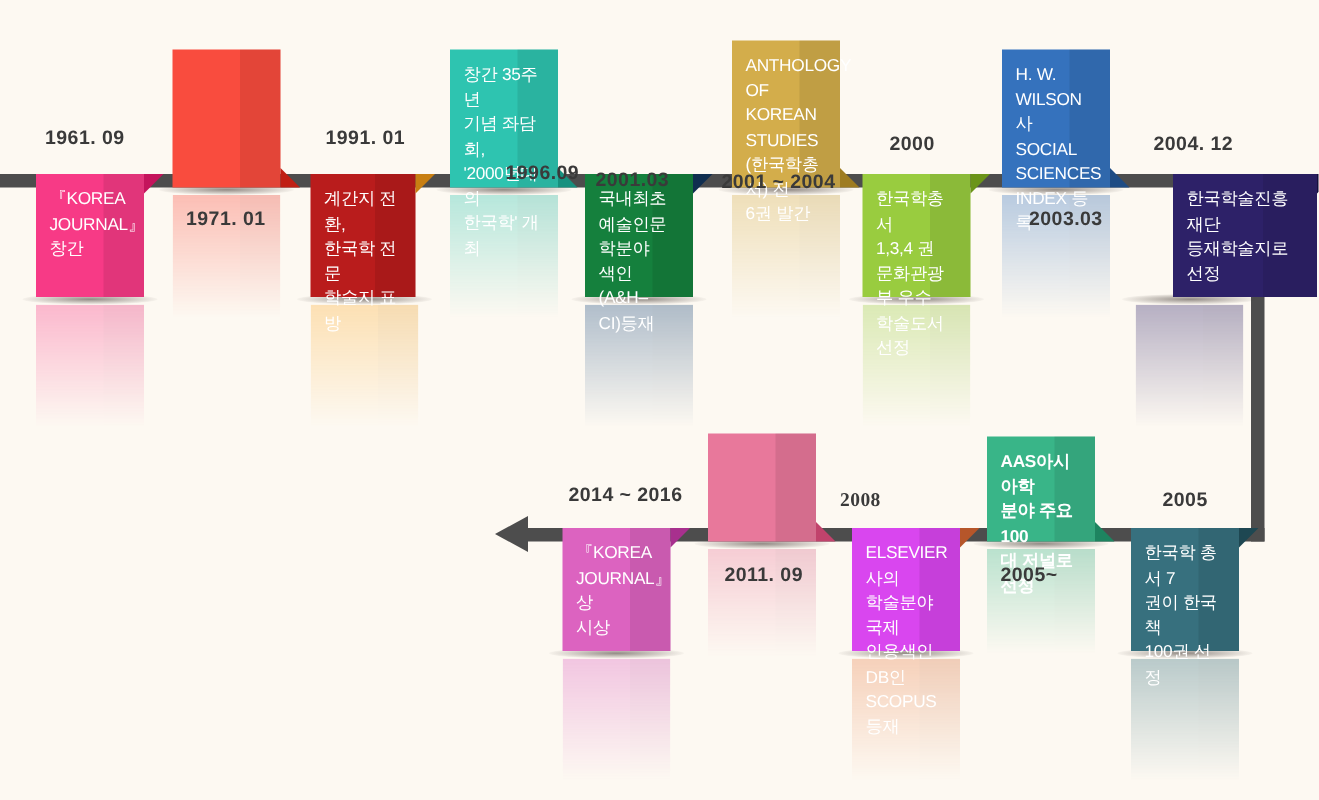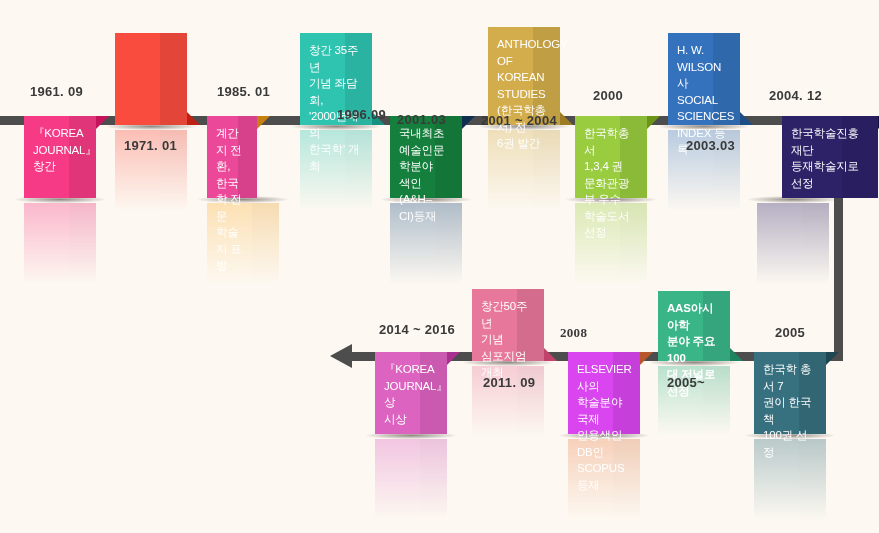--- a/index.html
+++ b/index.html
@@ -151,21 +151,21 @@
     </div>
   <div id="layer-cards">
       <div class="card down" style="left: 24px; top: 116px; width: 72px; height: 82px; background: rgb(247, 58, 134); --fold: #C4145C;">
         <span class="fold"></span>
         <div class="body">『KOREA
 JOURNAL』창간</div>
       </div>
       <div class="card up" style="left: 115px; top: 33px; width: 72px; height: 92px; background: rgb(249, 76, 62); --fold: #C01F14;">
         <span class="fold"></span>
       </div>
-      <div class="card down" style="left: 207px; top: 116px; width: 50px; height: 82px; background: #ec4899; --fold: #C87F12;">
+      <div class="card down" style="left: 207px; top: 116px; width: 70px; height: 82px; background: #b91c1c; --fold: #C87F12;">
         <span class="fold"></span>
         <div class="body">계간지 전환,
 한국학 전문
 학술지 표방</div>
       </div>
       <div class="card up" style="left: 300px; top: 33px; width: 72px; height: 92px; background: rgb(46, 196, 176); --fold: #17917F;">
         <span class="fold"></span>
         <div class="body">창간 35주년
 기념 좌담회,
 '2000년대의
@@ -208,23 +208,20 @@
 선정</div>
       </div>
       <div class="card down" style="left: 375px; top: 352px; width: 72px; height: 82px; background: rgb(220, 99, 192); --fold: #A8308E;">
         <span class="fold"></span>
         <div class="body">『KOREA
 JOURNAL』상
 시상</div>
       </div>
       <div class="card up" style="left: 472px; top: 289px; width: 72px; height: 72px; background: rgb(232, 120, 155); --fold: #C1436C;">
         <span class="fold"></span>
-        <div class="body">창간50주년
-기념
-심포지엄개최</div>
       </div>
       <div class="card down" style="left: 568px; top: 352px; width: 72px; height: 82px; background: #d946ef; --fold: #B6562A;">
         <span class="fold"></span>
         <div class="body">ELSEVIER사의
 학술분야 국제
 인용색인 DB인
 SCOPUS 등재</div>
       </div>
       <div class="card up" style="left: 658px; top: 291px; width: 72px; height: 70px; background: rgb(57, 181, 136); font-weight: bold; --fold: #1E8460;">
         <span class="fold"></span>
@@ -235,21 +232,21 @@
       <div class="card down" style="left: 754px; top: 352px; width: 72px; height: 82px; background: rgb(55, 112, 126); --fold: #1E4752;">
         <span class="fold"></span>
         <div class="body">한국학 총서 7
 권이 한국책
 100권 선정</div>
       </div>
     </div>
   <div id="layer-dates">
       <div class="date" style="left: 30px; top: 84px;">1961. 09</div>
       <div class="date" style="left: 124px; top: 138px;">1971. 01</div>
-      <div class="date" style="left: 217px; top: 84px;">1985. 01</div>
+      <div class="date" style="left: 217px; top: 84px;">1991. 01</div>
       <div class="date" style="left: 337px; top: 107px;">1996.09</div>
       <div class="date" style="left: 397px; top: 88px; margin-top: 24px;">2001.03</div>
       <div class="date" style="left: 481px; top: 113px;">2001 ~ 2004</div>
       <div class="date" style="left: 593px; top: 88px;">2000</div>
       <div class="date" style="left: 686px; top: 138px;">2003.03</div>
       <div class="date" style="left: 769px; top: 88px;">2004. 12</div>
       <div class="date" style="left: 379px; top: 322px;">2014 ~ 2016</div>
       <div class="date" style="left: 483px; top: 375px;">2011. 09</div>
       <div class="date" style="left: 560px; top: 325px; font-family: Liberation Serif, serif;">2008</div>
       <div class="date" style="left: 667px; top: 375px;">2005~</div>

